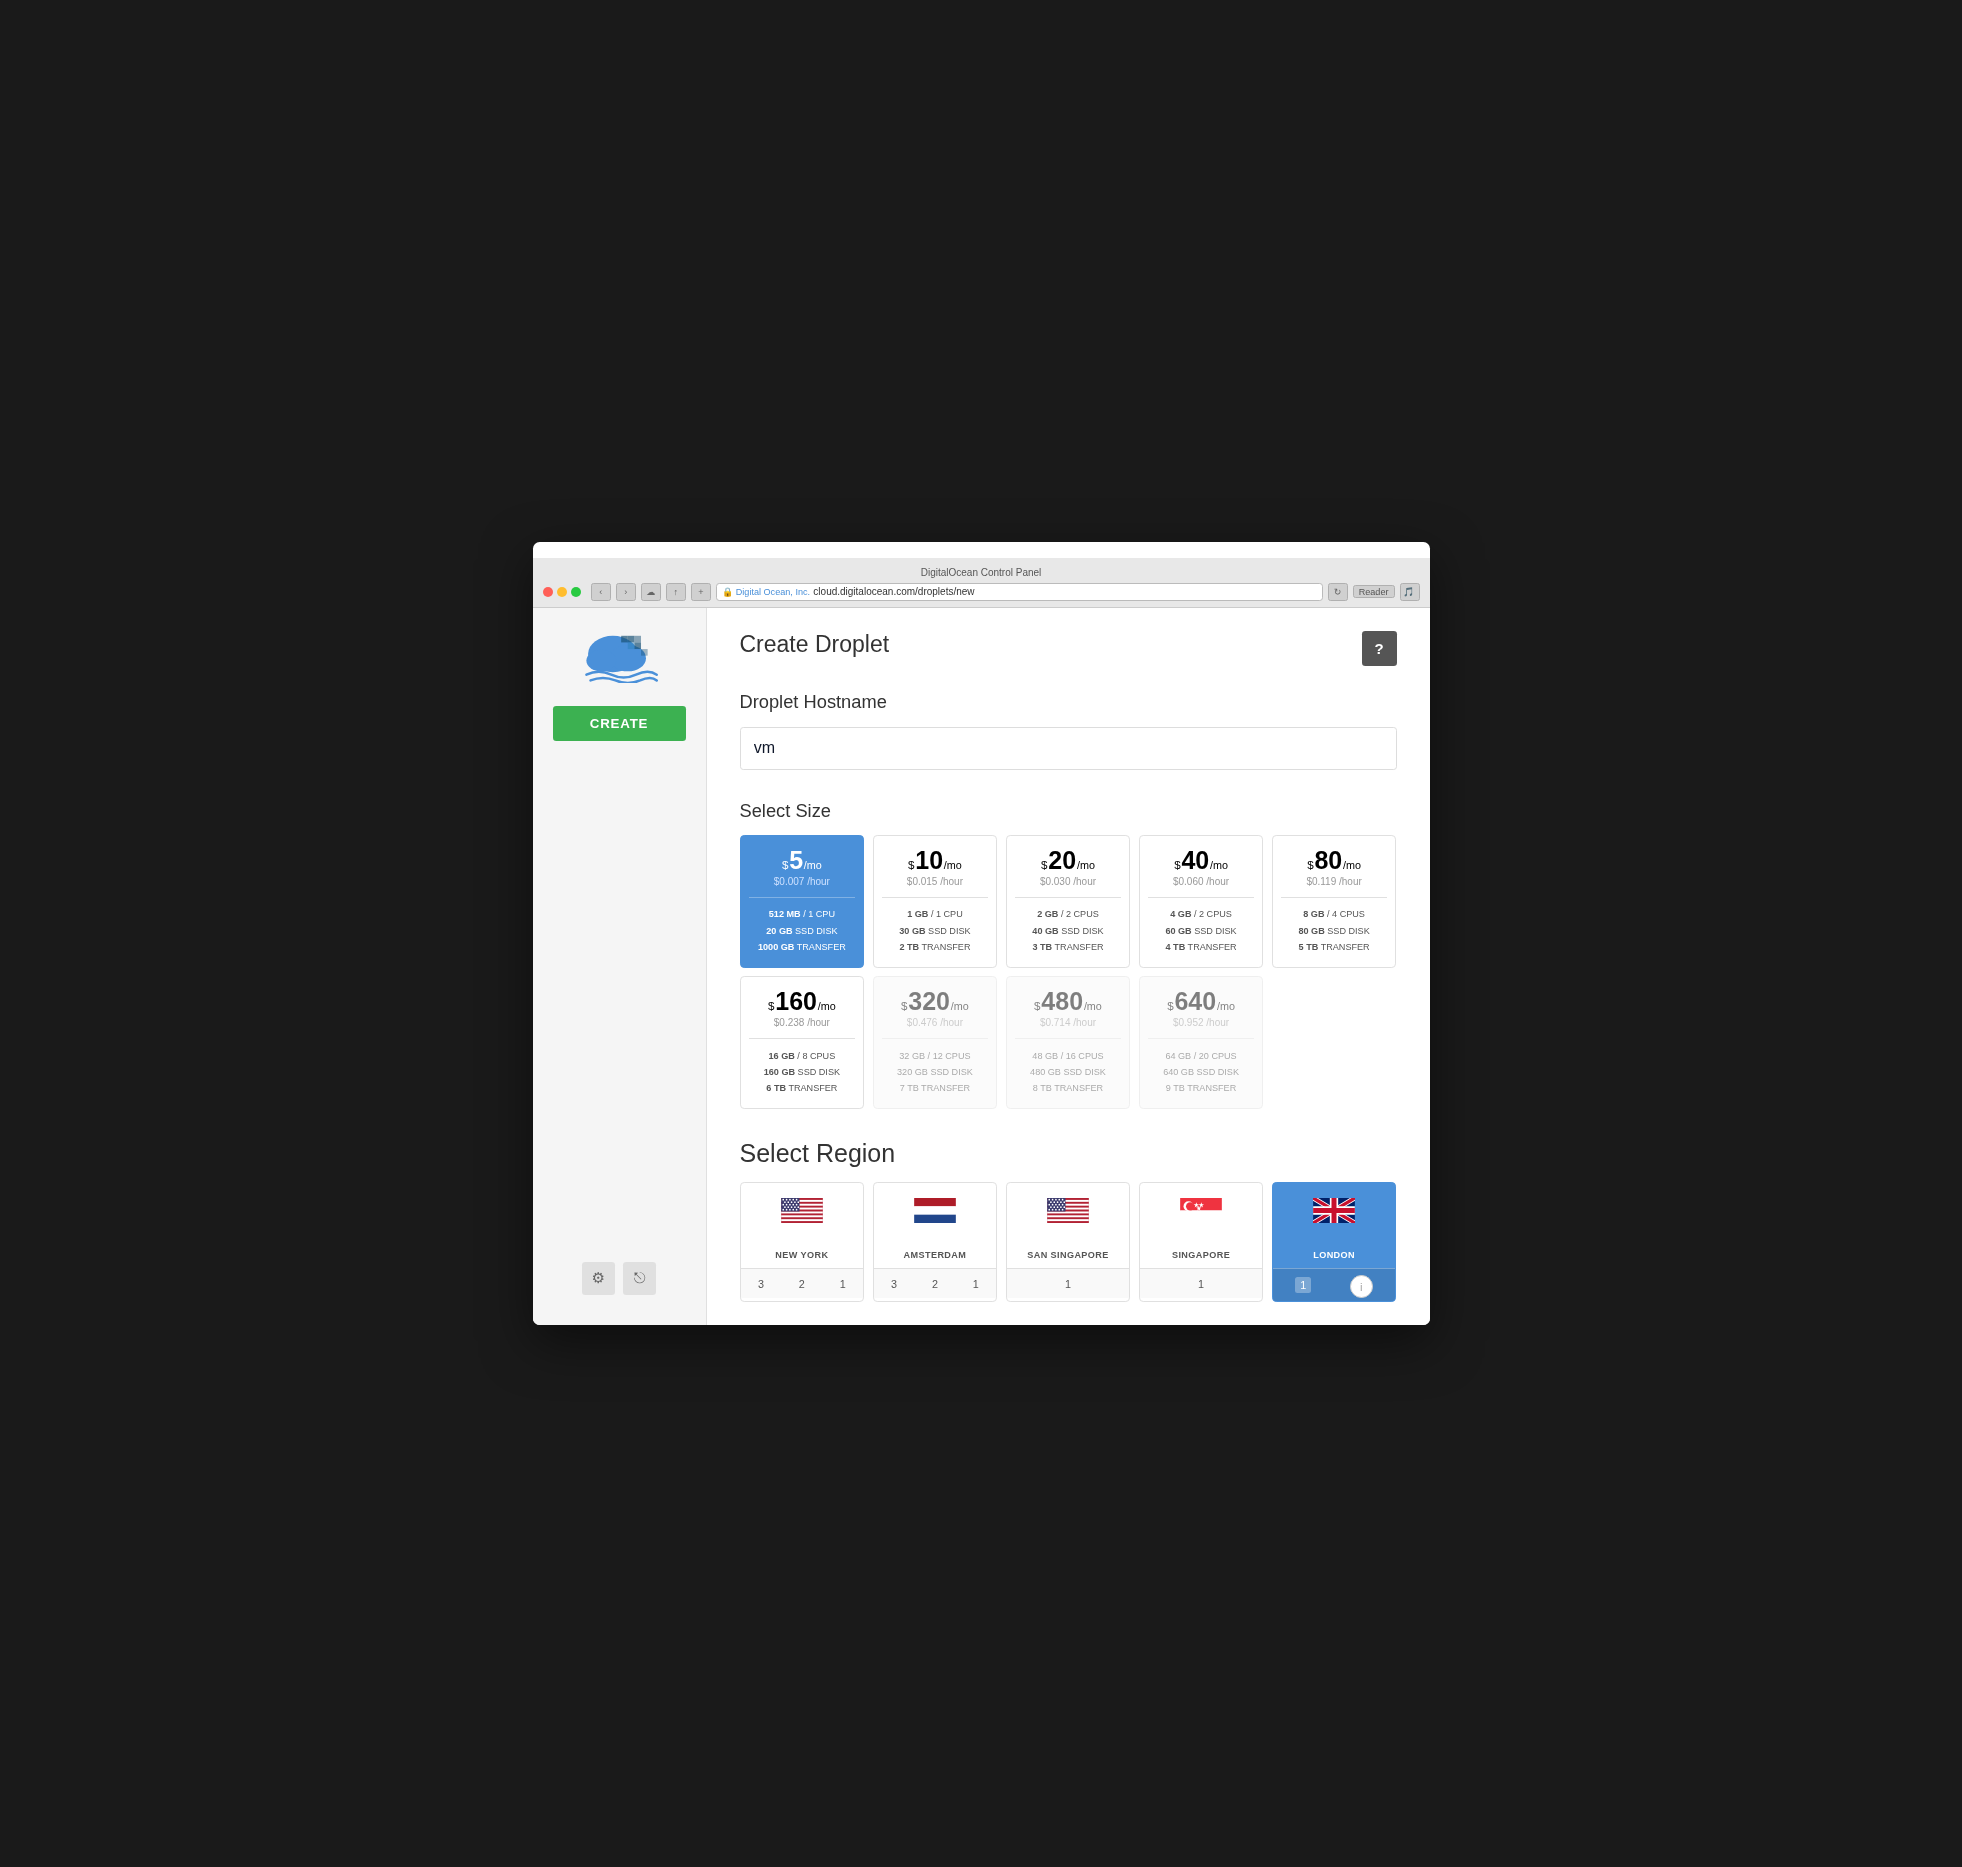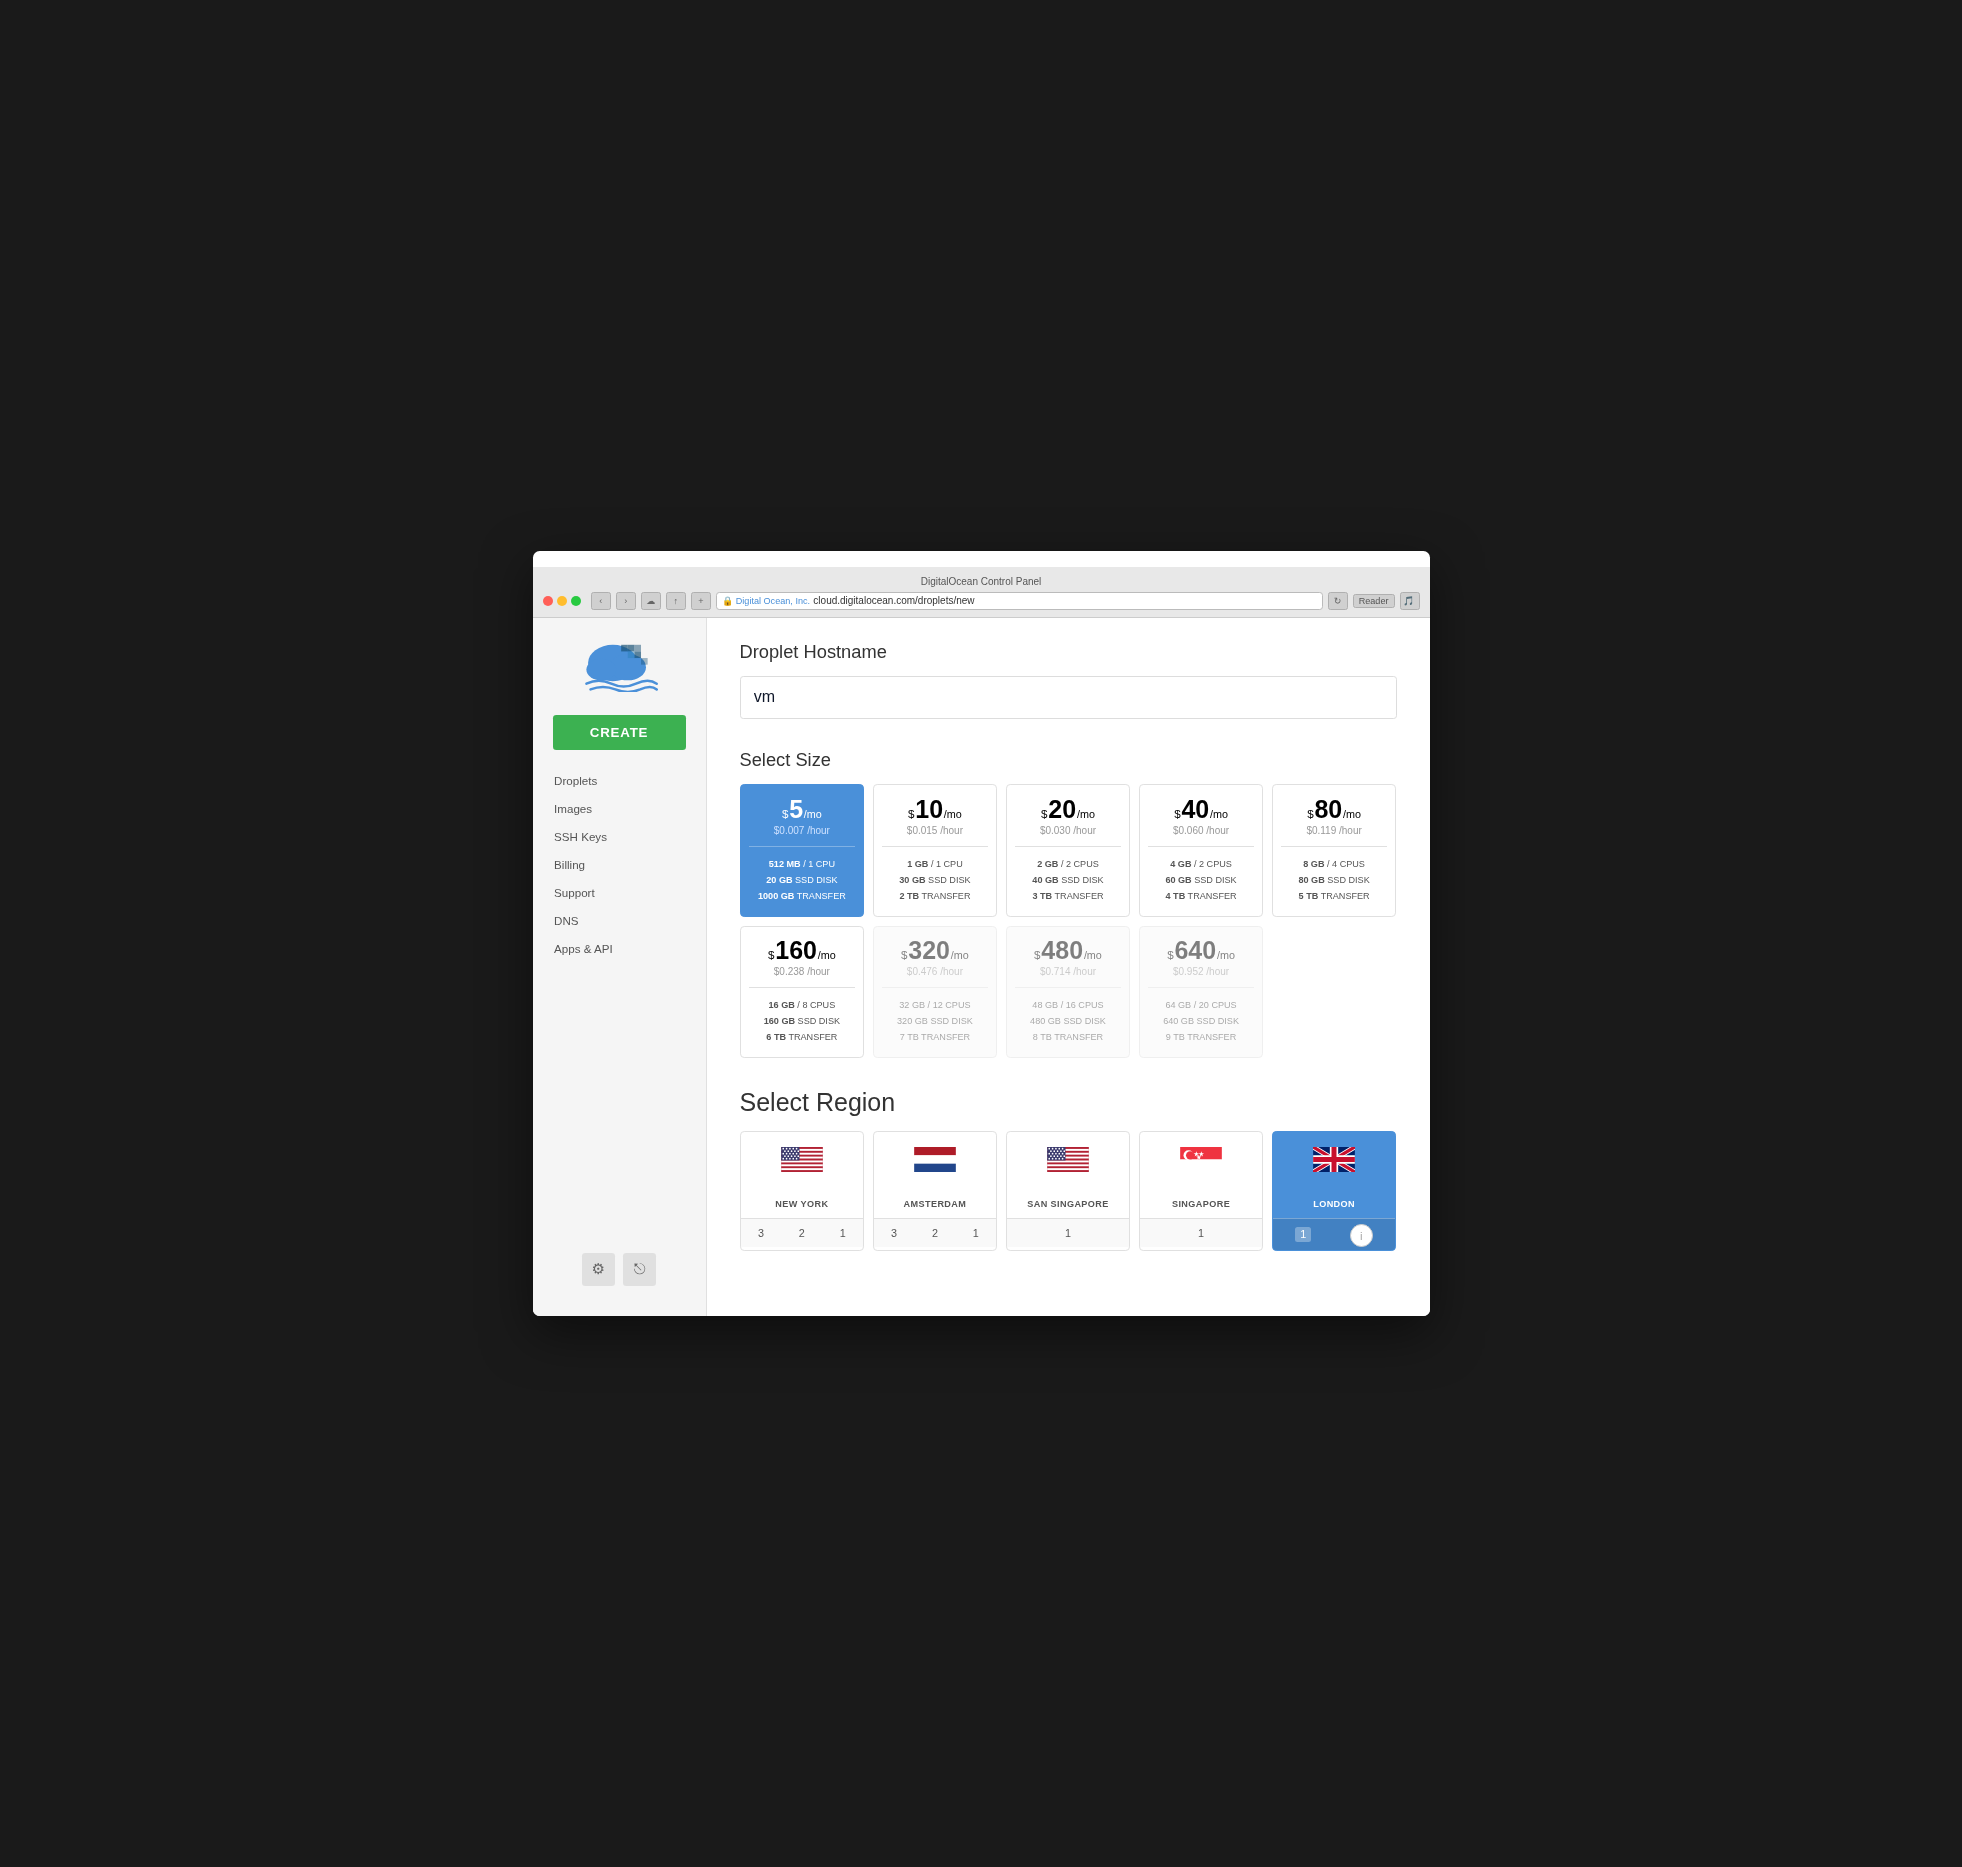--- a/index.html
+++ b/index.html
@@ -424,41 +424,38 @@
             <rect x="68" y="16" width="8" height="8" fill="#1a5276" opacity="0.7"></rect>
             <rect x="68" y="8" width="8" height="8" fill="#1a5276" opacity="0.5"></rect>
             <rect x="60" y="16" width="8" height="8" fill="#2980b9" opacity="0.5"></rect>
             <rect x="76" y="24" width="8" height="8" fill="#1a5276" opacity="0.4"></rect>
           </g>
         </svg>
       </div>
 
       <button class="create-btn">CREATE</button>
 
-      <nav class="sidebar-nav">
-        <a class="sidebar-nav-item">Droplets</a>
-        <a class="sidebar-nav-item">Images</a>
-        <a class="sidebar-nav-item">SSH Keys</a>
-        <a class="sidebar-nav-item">Billing</a>
-        <a class="sidebar-nav-item">Support</a>
-        <a class="sidebar-nav-item">DNS</a>
-        <a class="sidebar-nav-item">Apps &amp; API</a>
-      </nav>
 
       <div class="sidebar-bottom">
         <button class="sidebar-icon-btn">
           <span>⚙</span>
         </button>
         <button class="sidebar-icon-btn">
           <span>⎋</span>
         </button>
       </div>
     </div>
 
     <div class="main-content">
+      <div class="main-header">
+        <h1 class="page-title">Create Droplet</h1>
+        <button class="help-btn">
+          <span>?</span>
+        </button>
+      </div>
 
       
       <h2 class="section-title">Droplet Hostname</h2>
       <input class="hostname-input" type="text" value="vm" placeholder="vm" style="">
 
       
       <h2 class="section-title">Select Size</h2>
       <div class="size-grid">
 
         <div class="size-card selected">

